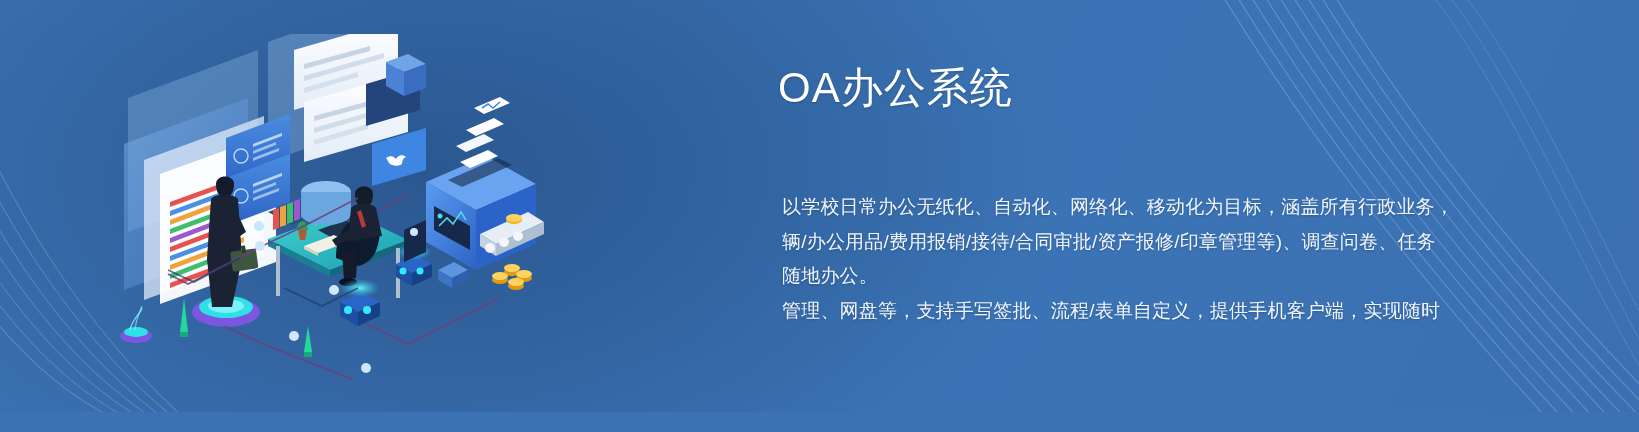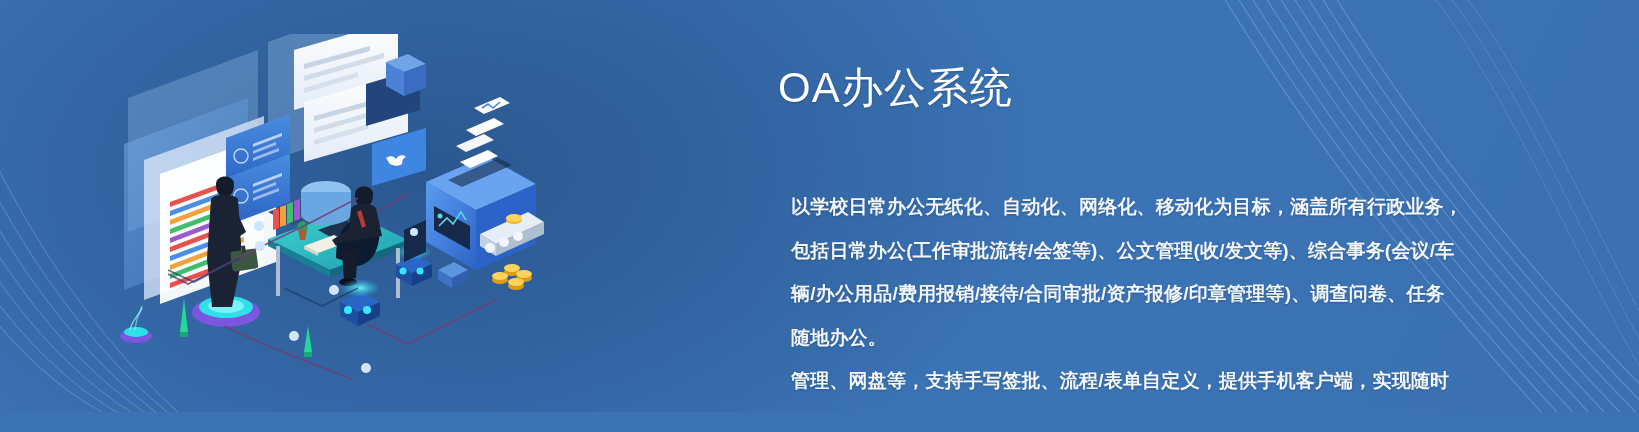--- a/index.html
+++ b/index.html
@@ -60,21 +60,21 @@
   }
   .banner-desc {
     color: #f3f7fc;
     font-size: 19px;
     line-height: 30.5px;
     letter-spacing: .2px;
     margin: 0;
     margin-top: 76px;
     text-shadow: 0 1px 2px rgba(12,40,76,.30);
   }
-  .banner-desc p { margin: 13px; white-space: nowrap; font-weight: bold; }
+  .banner-desc p { margin: 4px; white-space: nowrap; }
 </style>
 </head>
 <body>
 
 <div class="banner">
 
   <div class="swoosh swoosh-left">
     <svg viewBox="0 0 420 432" preserveAspectRatio="none" xmlns="http://www.w3.org/2000/svg">
       <g fill="none" stroke="#cfe0f2" stroke-width="1.1" opacity="0.55">
         <path d="M-10,60 C40,190 120,330 240,432"></path>
@@ -353,20 +353,19 @@
         <path d="M196,318 l8,0 l-4,-26 z" fill="#23d99a"></path>
         <path d="M196,318 l8,0 l0,5 l-8,0 z" fill="#18a87a"></path>
       </g>
     </svg>
   </div>
 
   <div class="copy">
     <h1 class="banner-title">OA办公系统</h1>
     <div class="banner-desc">
       <p>以学校日常办公无纸化、自动化、网络化、移动化为目标，涵盖所有行政业务，</p>
-      <p>包括日常办公(工作审批流转/会签等)、公文管理(收/发文等)、综合事务(会议/车</p>
       <p>辆/办公用品/费用报销/接待/合同审批/资产报修/印章管理等)、调查问卷、任务</p>
       <p>随地办公。</p>
       <p>管理、网盘等，支持手写签批、流程/表单自定义，提供手机客户端，实现随时</p>
     </div>
   </div>
 
 </div>
 
 </body></html>

